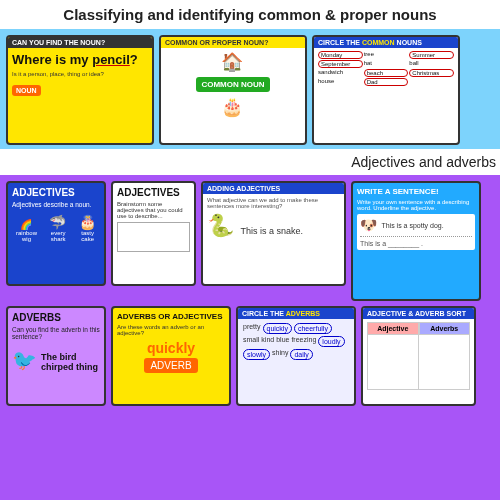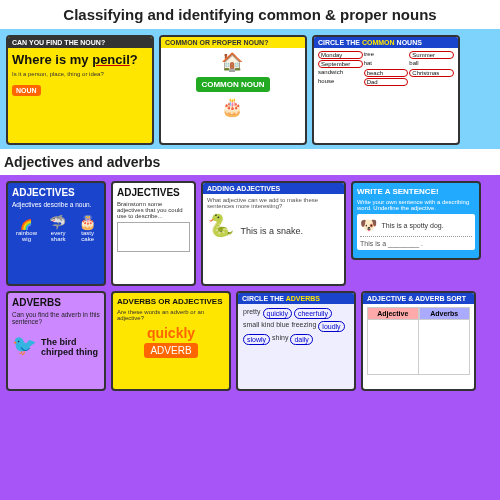--- a/index.html
+++ b/index.html
@@ -23,24 +23,24 @@
     .section-nouns {
       background: #7dd3fc;
       padding: 6px 6px 4px 6px;
       display: flex;
       flex-wrap: wrap;
       gap: 5px;
     }
 
     .section-divider {
       background: white;
-      text-align: left;
+      text-align: right;
       padding: 5px 4px;
       font-size: 14px;
-      font-weight: bold;
+      font-weight: normal;
       color: #222;
     }
 
     .section-adverbs {
       background: #a855f7;
       padding: 6px 6px 4px 6px;
       display: flex;
       flex-wrap: wrap;
       gap: 5px;
     }
@@ -418,21 +418,21 @@
 
   <div class="adj-card adding-adj-card" style="width:145px; height:105px;">
     <div class="adding-adj-title">ADDING ADJECTIVES</div>
     <div style="font-size:6px; color:#555; margin-bottom:4px;">What adjective can we add to make these sentences more interesting?</div>
     <div style="display:flex; align-items:center; gap:6px;">
       <div style="font-size:22px;">🐍</div>
       <div class="snake-sentence">This is a snake.</div>
     </div>
   </div>
 
-  <div class="adj-card write-sentence-card" style="width:130px; height:79px;">
+  <div class="adj-card write-sentence-card" style="width:130px; height:120px;">
     <div class="adj-title-bar dark-bg" style="font-size:8px;">WRITE A SENTENCE!</div>
     <div style="font-size:6px; color:white; margin-bottom:3px;">Write your own sentence with a describing word. Underline the adjective.</div>
     <div class="write-sentence-box">
       <div style="display:flex; align-items:center; gap:4px;">
         <div style="font-size:14px;">🐶</div>
         <div>This is a spotty dog.</div>
       </div>
       <div class="dotted-line"></div>
       <div style="font-size:7px; color:#555;">This is a ________ .</div>
     </div>

